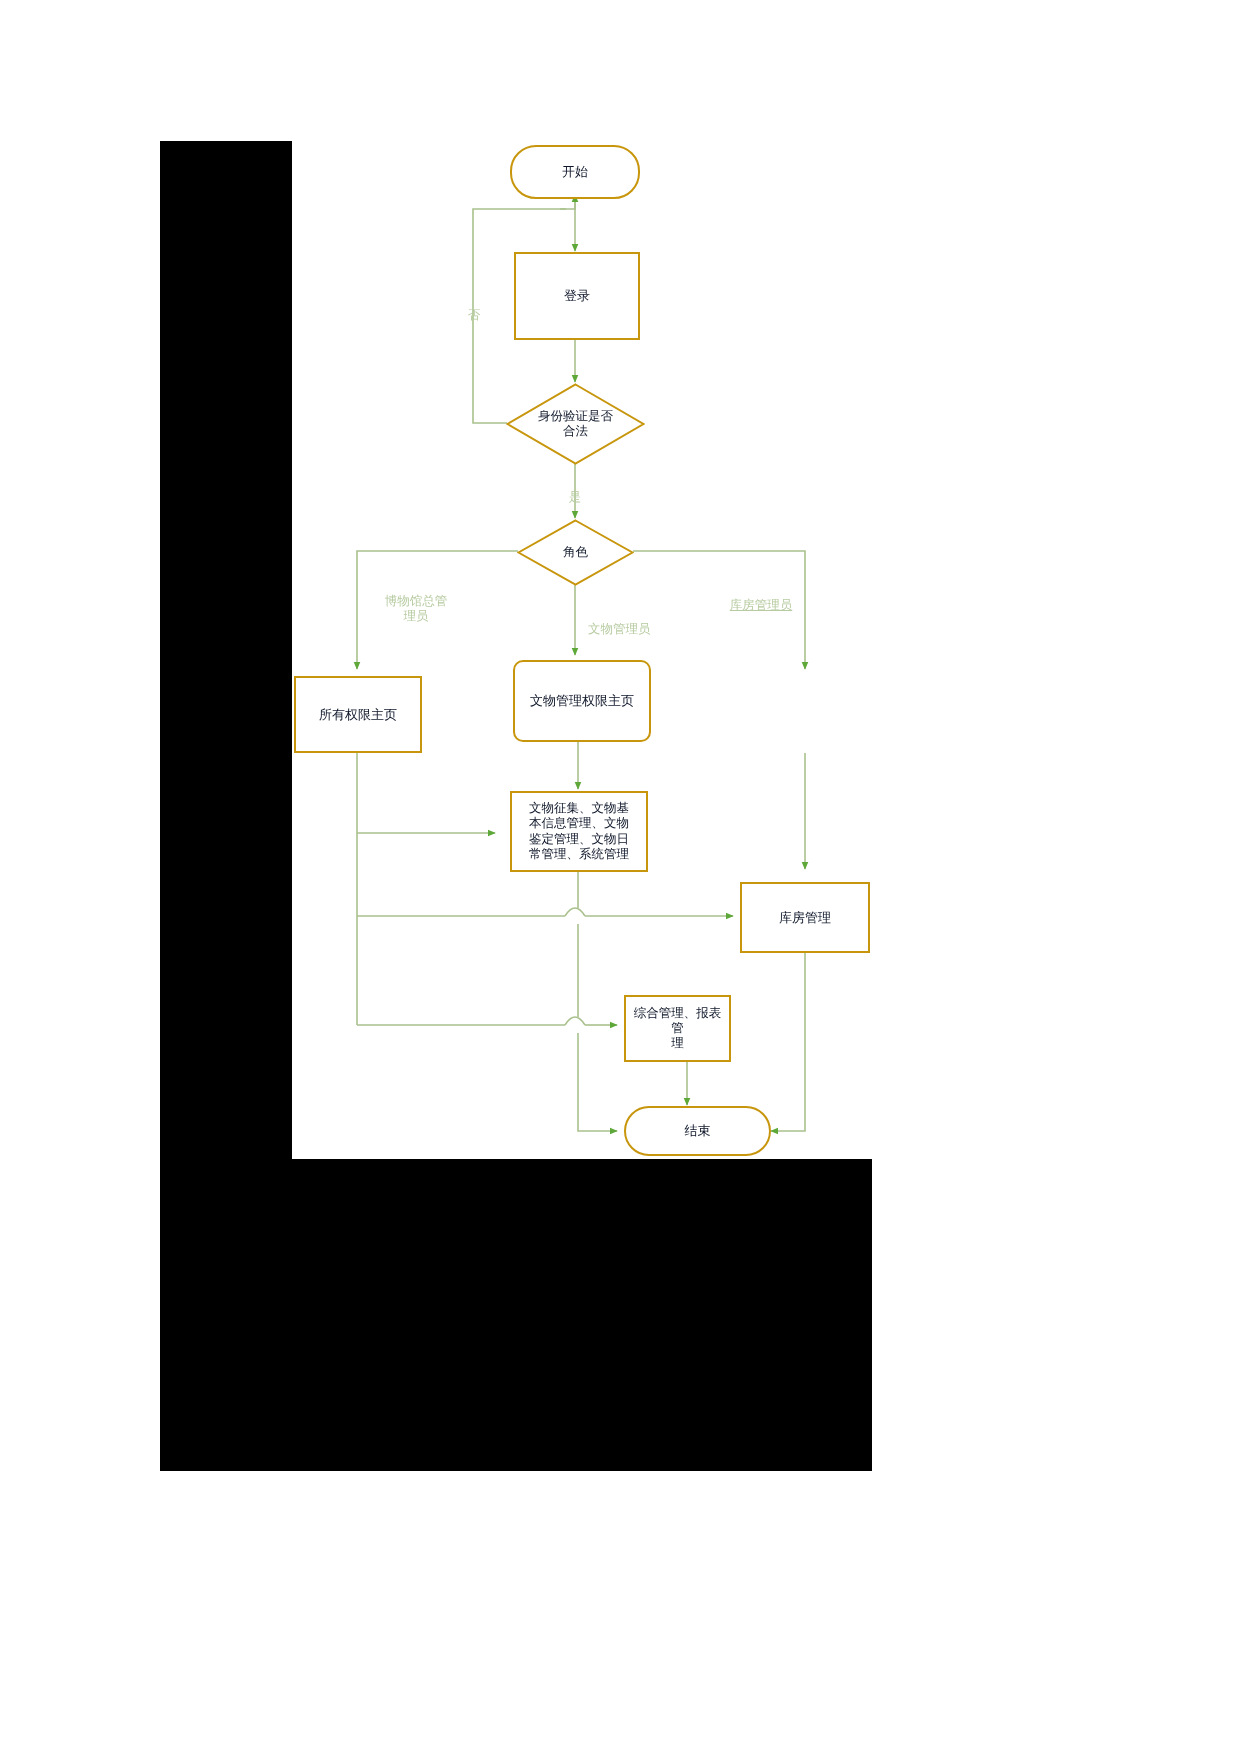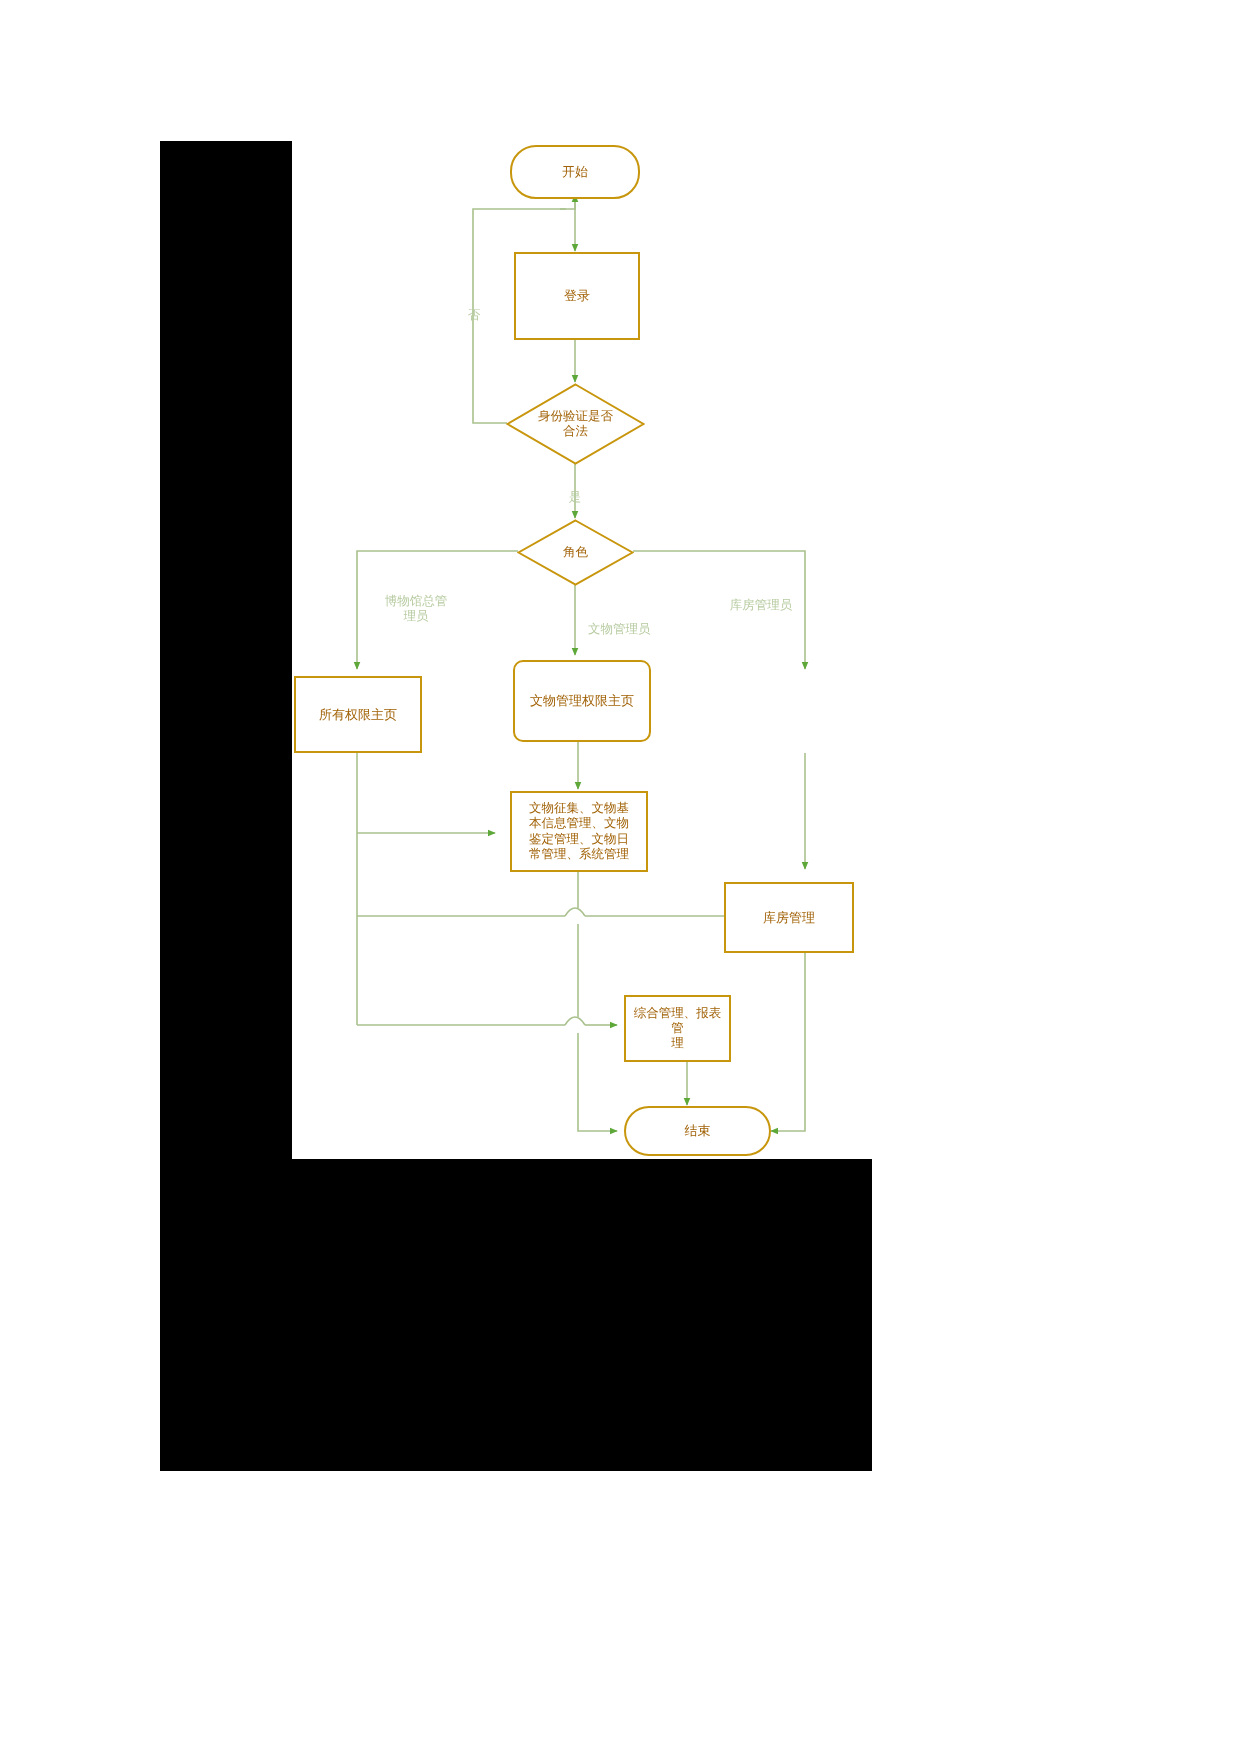--- a/index.html
+++ b/index.html
@@ -32,21 +32,21 @@
   }
 
   
   .node {
     position: absolute;
     box-sizing: border-box;
     display: flex;
     align-items: center;
     justify-content: center;
     text-align: center;
-    color: #a16207;
+    color: #0f172a;
     background: #ffffff;
   }
   .node .txt {
     display: block;
     line-height: 1.22;
     white-space: pre-line;
     padding: 0 4px;
   }
   .terminator {
     border: 2px solid #c8960c;
@@ -175,21 +175,21 @@
   </div>
 
 
   <div class="node process small" style="left:510px; top:791px; width:138px; height:81px;">
     <span class="txt">文物征集、文物基
 本信息管理、文物
 鉴定管理、文物日
 常管理、系统管理</span>
   </div>
 
-  <div class="node process" style="left:724px; top:882px; width:130px; height:71px;">
+  <div class="node process" style="left:740px; top:882px; width:130px; height:71px;">
     <span class="txt">库房管理</span>
   </div>
 
   <div class="node process small" style="left:624px; top:995px; width:107px; height:67px;">
     <span class="txt">综合管理、报表管
 理</span>
   </div>
 
   <div class="node terminator" style="left:624px; top:1106px; width:147px; height:50px;">
     <span class="txt">结束</span>
@@ -197,15 +197,15 @@
 
   <div class="edge-label" style="left:462px; top:308px; width:24px;">否</div>
 
   <div class="edge-label" style="left:563px; top:490px; width:24px;">是</div>
 
   <div class="edge-label" style="left:366px; top:594px; width:100px;">博物馆总管
 理员</div>
 
   <div class="edge-label" style="left:588px; top:622px; width:90px; text-align:left;">文物管理员</div>
 
-  <div class="edge-label" style="left:716px; top:598px; width:90px;">库房管理员</div>
+  <div class="edge-label" style="left:716px; top:598px; width:90px;text-decoration:underline;">库房管理员</div>
 
 </div>
 
 </body></html>

